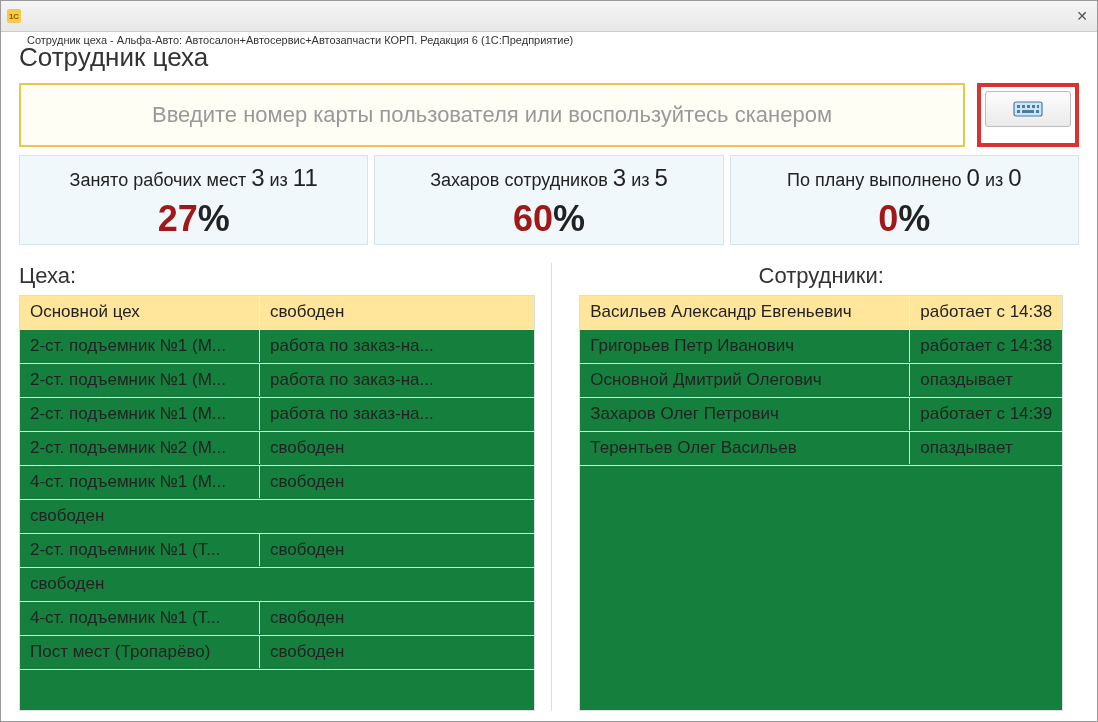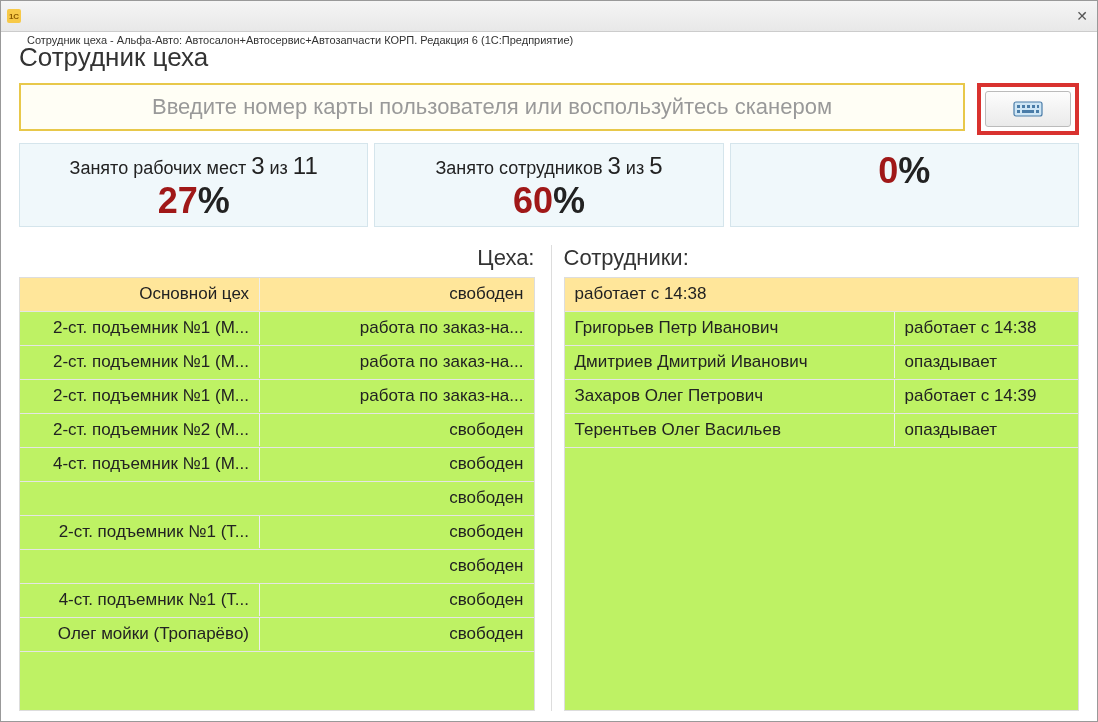--- a/index.html
+++ b/index.html
@@ -66,21 +66,21 @@
       font-weight: normal;
     }
     .input-row {
       display: flex;
       align-items: stretch;
       gap: 12px;
       margin-bottom: 8px;
     }
     .card-input {
       flex: 1;
-      height: 48px;
+      height: 64px;
       border: 2px solid #e8c84a;
       background: #fffef5;
       font-size: 22px;
       text-align: center;
       color: #999;
       padding: 0 10px;
       outline: none;
     }
     .card-input::placeholder { color: #999; }
     .kb-button-wrap {
@@ -106,21 +106,21 @@
     .stat-card {
       flex: 1;
       background: #f0f8fb;
       border: 1px solid #d5e5ec;
       padding: 8px 4px 6px;
       text-align: center;
     }
     .stat-label {
       font-size: 18px;
       color: #222;
-      margin-bottom: 2px;
+      margin-bottom: 8px;
     }
     .stat-label .big { font-size: 24px; font-weight: normal; }
     .stat-value {
       font-size: 36px;
       font-weight: bold;
       color: #a01818;
       line-height: 1.05;
     }
     .stat-value .pct { color: #222; }
     .columns {
@@ -128,33 +128,33 @@
       display: flex;
       gap: 0;
       overflow: hidden;
     }
     .col {
       flex: 1;
       display: flex;
       flex-direction: column;
       overflow: hidden;
     }
-    .col.left { border-right: 1px solid #ddd; padding-right: 16px; text-align: right; }
-    .col.right { padding-left: 12px; }
+    .col.left { border-right: 1px solid #ddd; padding-right: 16px; }
+    .col.right { padding-left: 12px; align-items: center; }
     .col-title {
       font-size: 22px;
       color: #333;
       margin-bottom: 6px;
       font-weight: normal;
     }
     .table {
       border: 1px solid #ddd;
       flex: 1;
       overflow-y: auto;
-      background: #bef264;
+      background: #15803d;
     }
     .trow {
       display: flex;
       border-bottom: 1px solid #e5e5e5;
       font-size: 17px;
       color: #222;
       min-height: 34px;
       align-items: center;
     }
     .trow.header { background: #ffe69a; }
@@ -209,27 +209,30 @@
       <div class="stat-card">
         <div class="stat-label">
           <span>Занято рабочих мест </span><span class="big">3</span><span> из </span><span class="big">11</span>
         </div>
         <div class="stat-value">
           <span>27</span><span class="pct">%</span>
         </div>
       </div>
       <div class="stat-card">
         <div class="stat-label">
-          <span>Занято сотрудников </span><span class="big">3</span><span> из </span><span class="big">5</span>
+          <span>Захаров сотрудников </span><span class="big">3</span><span> из </span><span class="big">5</span>
         </div>
         <div class="stat-value">
           <span>60</span><span class="pct">%</span>
         </div>
       </div>
       <div class="stat-card">
+        <div class="stat-label">
+          <span>По плану выполнено </span><span class="big">0</span><span> из </span><span class="big">0</span>
+        </div>
         <div class="stat-value">
           <span>0</span><span class="pct">%</span>
         </div>
       </div>
     </div>
 
     <div class="columns">
       <div class="col left">
         <div class="col-title">Цеха:</div>
         <div class="table workshops" id="workshops-table">
@@ -265,37 +268,38 @@
               <div class="tcell c2">свободен</div>
             </div>
             <div class="trow">
               <div class="tcell c2">свободен</div>
             </div>
             <div class="trow">
               <div class="tcell c1">4-ст. подъемник №1 (Т...</div>
               <div class="tcell c2">свободен</div>
             </div>
             <div class="trow">
-              <div class="tcell c1">Олег мойки (Тропарёво)</div>
+              <div class="tcell c1">Пост мест (Тропарёво)</div>
               <div class="tcell c2">свободен</div>
             </div>
           </div>
       </div>
       <div class="col right">
         <div class="col-title">Сотрудники:</div>
         <div class="table employees" id="employees-table">
             <div class="trow header">
+              <div class="tcell c1">Васильев Александр Евгеньевич</div>
               <div class="tcell c2">работает с 14:38</div>
             </div>
             <div class="trow">
               <div class="tcell c1">Григорьев Петр Иванович</div>
               <div class="tcell c2">работает с 14:38</div>
             </div>
             <div class="trow">
-              <div class="tcell c1">Дмитриев Дмитрий Иванович</div>
+              <div class="tcell c1">Основной Дмитрий Олегович</div>
               <div class="tcell c2">опаздывает</div>
             </div>
             <div class="trow">
               <div class="tcell c1">Захаров Олег Петрович</div>
               <div class="tcell c2">работает с 14:39</div>
             </div>
             <div class="trow">
               <div class="tcell c1">Терентьев Олег Васильев</div>
               <div class="tcell c2">опаздывает</div>
             </div>

